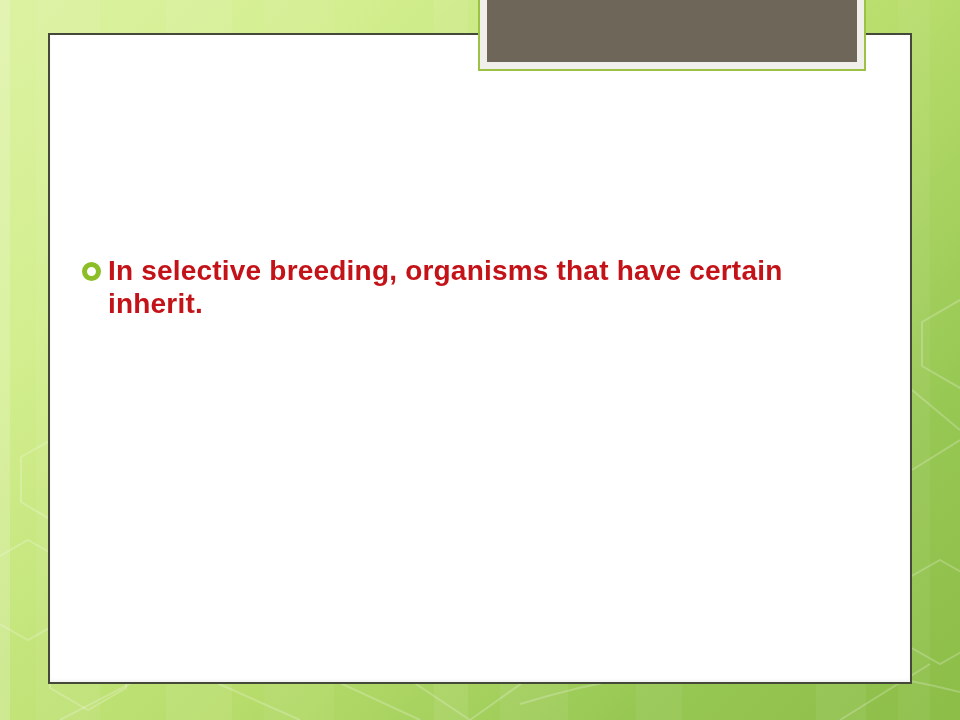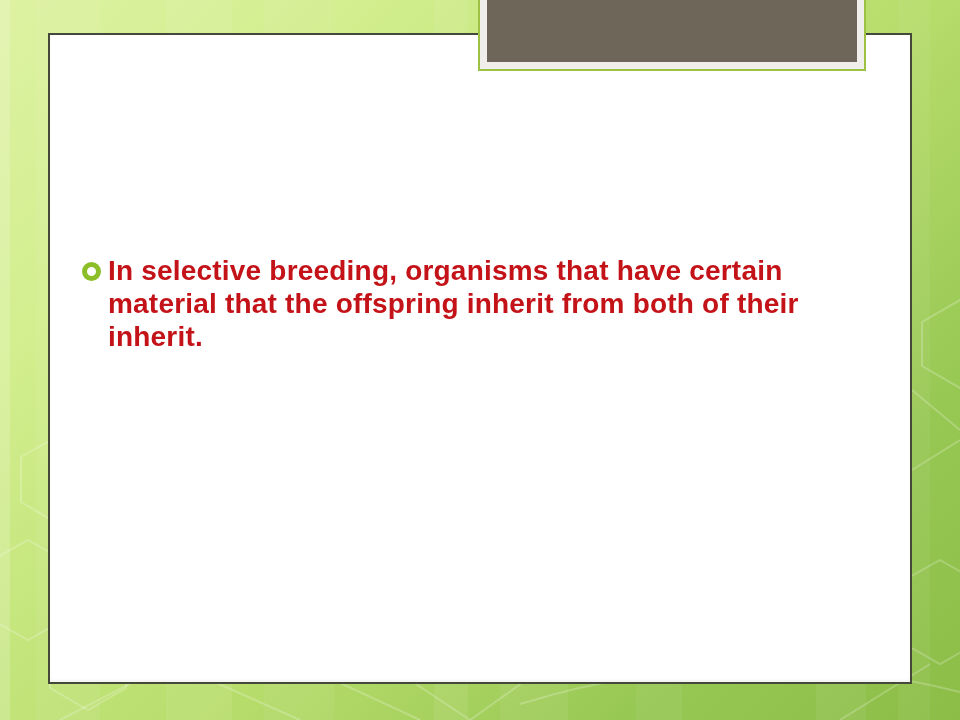--- a/index.html
+++ b/index.html
@@ -112,18 +112,17 @@
   <div class="panel"></div>
 
   <div class="picture-box">
     <div class="picture-fill"></div>
   </div>
 
   <div class="bullet-item">
     <span class="ring-bullet"></span>
     <div class="para">
       <div class="line">In selective breeding, organisms that have certain</div>
-      <div class="line">material that the offspring inherit from both of their</div>
       <div class="line">inherit.</div>
     </div>
   </div>
 
 </div>
 
 </body></html>

